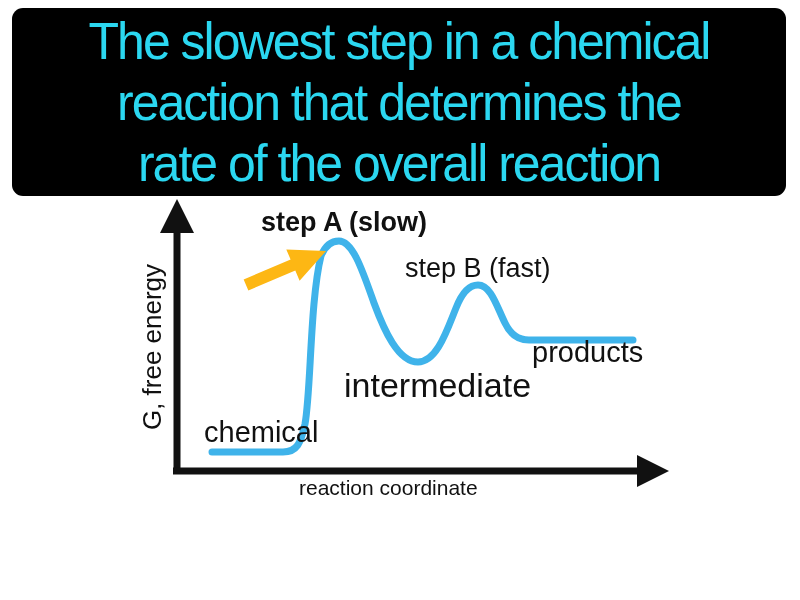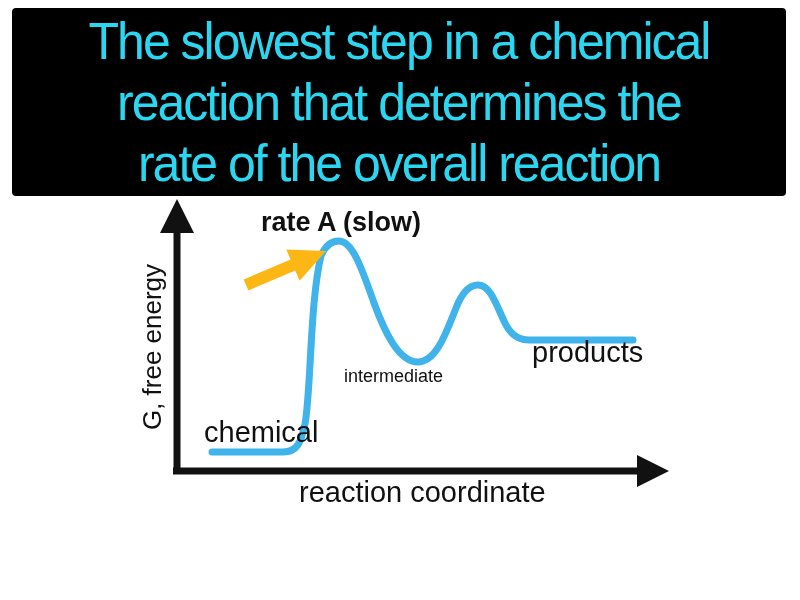--- a/index.html
+++ b/index.html
@@ -3,38 +3,38 @@
 <meta charset="utf-8">
 <style>
   * { margin:0; padding:0; box-sizing:border-box; }
   html,body { width:800px; height:600px; background:#ffffff; overflow:hidden;
               font-family:"Liberation Sans", sans-serif; }
   #stage { position:relative; width:800px; height:600px; background:#ffffff; }
 
   
   .banner {
     position:absolute; left:12px; top:8px; width:774px; height:188px;
-    background:#000000; border-radius:4px;
+    background:#000000; border-radius:11px;
     display:flex; flex-direction:column; justify-content:center; align-items:center;
   }
   .banner .line {
     color:#2bd7f0; font-size:50px; line-height:61px; font-weight:400;
     letter-spacing:-2px; white-space:nowrap; transform:scaleY(1.04);
   }
 
   
   svg.diagram { position:absolute; left:0; top:0; width:800px; height:600px; }
 
   .lbl { position:absolute; color:#111111; white-space:nowrap; }
   .lbl-step-a       { left:261px; top:207px; font-size:27px; font-weight:700; }
   .lbl-step-b       { left:405px; top:253px; font-size:27px; }
   .lbl-products     { left:532px; top:304px; font-size:29px;margin-top:32px; }
-  .lbl-intermediate { left:344px; top:366px; font-size:18px; }
+  .lbl-intermediate { left:344px; top:366px; font-size:34px; }
   .lbl-reactant     { left:204px; top:416px; font-size:29px; }
-  .lbl-xaxis        { left:299px; top:476px; font-size:29px; }
+  .lbl-xaxis        { left:299px; top:476px; font-size:21px; }
   .ylabel-wrap {
     position:absolute; left:0px; top:334px; width:300px; height:26px;
     text-align:center; transform:rotate(-90deg); transform-origin:50% 50%;
     font-size:26px; color:#111111; white-space:nowrap;
   }
 </style>
 </head>
 <body>
 
 <div id="stage">
@@ -63,20 +63,21 @@
              Q 465 285 478 285
              C 491 285 497 307 505 323
              Q 513 340 529 340
              H 633" fill="none" stroke="#3fb3ea" stroke-width="7" stroke-linecap="round" stroke-linejoin="round"></path>
 
     <g transform="translate(246,285) rotate(-23)">
       <polygon points="0,-6 51,-6 51,-17 87,0 51,17 51,6 0,6" fill="#fdb714"></polygon>
     </g>
   </svg>
 
-  <div class="lbl lbl-step-a">rate A (slow)</div>
+  <div class="lbl lbl-step-a">step A (slow)</div>
+  <div class="lbl lbl-step-b">step B (fast)</div>
   <div class="lbl lbl-products">products</div>
   <div class="lbl lbl-intermediate">intermediate</div>
   <div class="lbl lbl-reactant">chemical</div>
   <div class="lbl lbl-xaxis">reaction coordinate</div>
   <div class="ylabel-wrap">G, free energy</div>
 
 </div>
 
 </body></html>

